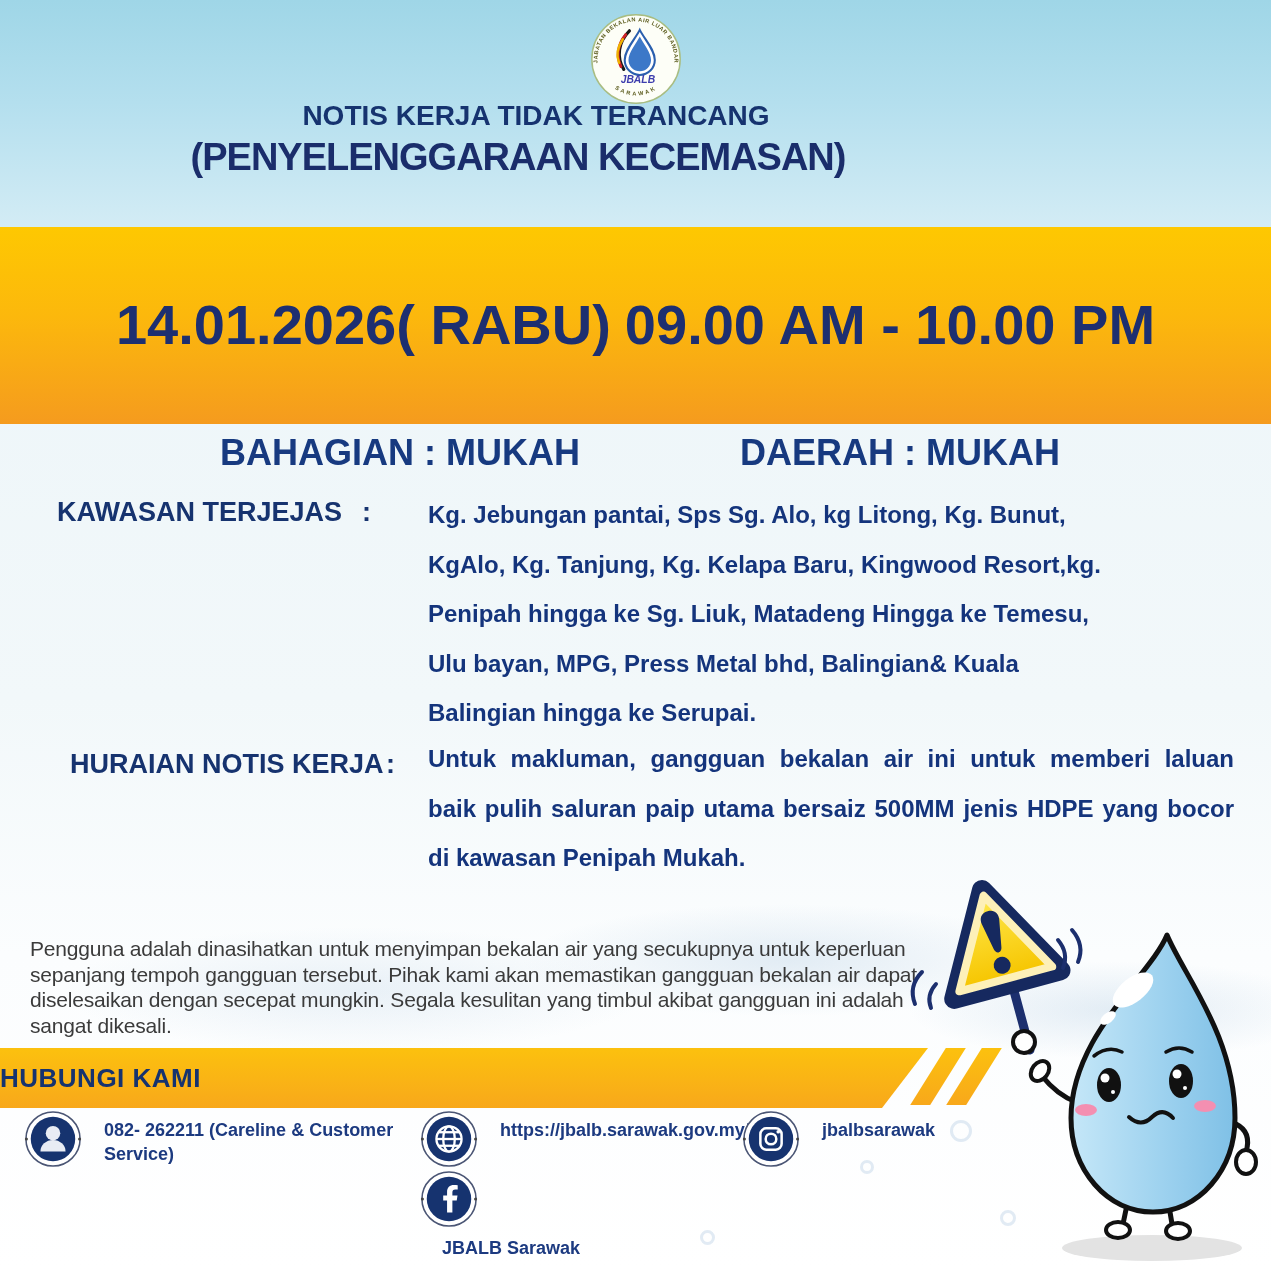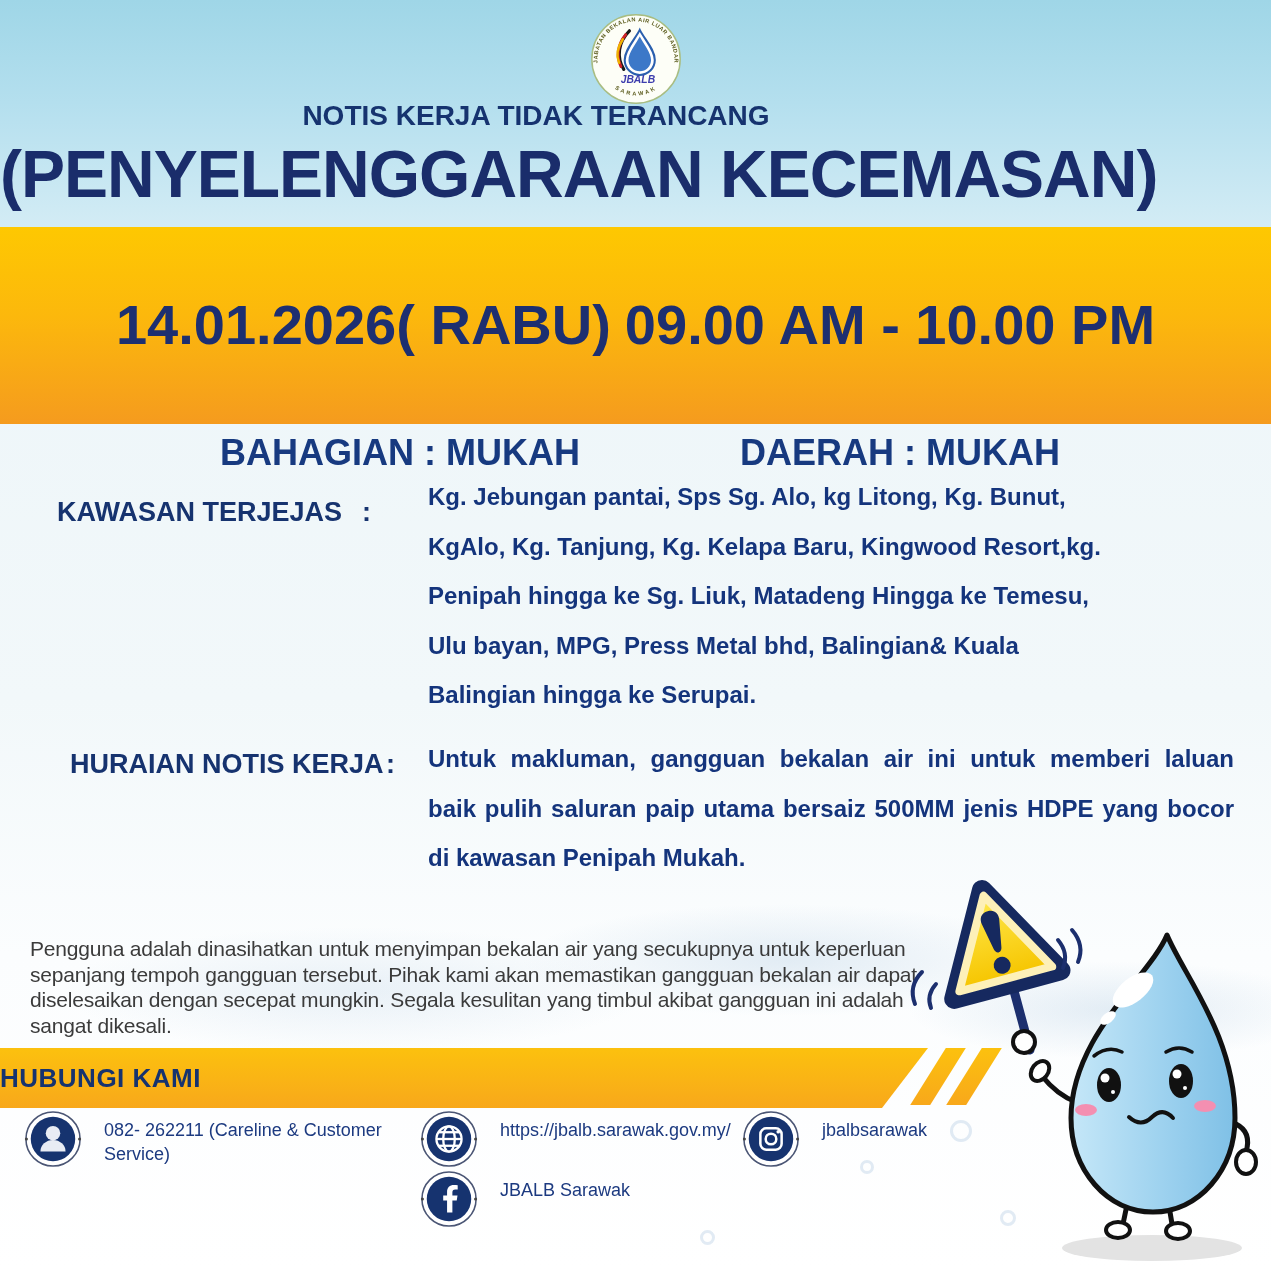--- a/index.html
+++ b/index.html
@@ -13,21 +13,21 @@
     position:absolute;left:0;top:0;width:1271px;height:227px;
     background:linear-gradient(180deg,#9fd6e7 0%,#b4dfee 45%,#d3ecf5 100%);
   }
   .logo-wrap{position:absolute;left:589px;top:12px;width:94px;height:94px;}
   .subtitle{
     position:absolute;left:0;top:100px;width:1072px;text-align:center;
     font-size:28px;font-weight:bold;color:#16336f;letter-spacing:0px;
   }
   .title{
     position:absolute;left:0;top:136px;width:1036px;text-align:center;
-    font-size:66px;font-weight:bold;color:#1a2d6b;letter-spacing:-1px;white-space:nowrap;
+    font-size:38px;font-weight:bold;color:#1a2d6b;letter-spacing:-1px;white-space:nowrap;
   }
   
   .schedule-band{
     position:absolute;left:0;top:227px;width:1271px;height:197px;
     background:linear-gradient(180deg,#fec801 0%,#fcb80c 45%,#f59b1e 100%);
     display:flex;align-items:center;justify-content:center;gap:14px;
   }
   .schedule-date,.schedule-time{
     font-size:56px;font-weight:bold;color:#1d2f70;line-height:1.05;white-space:nowrap;
   }
@@ -69,21 +69,21 @@
   .bar-stripe{
     position:absolute;top:1048px;height:57px;width:20px;
     background:linear-gradient(180deg,#fcc10e 0%,#f8a81b 100%);
     transform:skewX(-32deg);
   }
   .stripe1{left:928px;} .stripe2{left:964px;}
   
   .contact-item{position:absolute;display:flex;align-items:flex-start;}
   .icon-badge{width:58px;height:58px;flex:0 0 auto;}
   .contact-label{
-    font-size:18px;font-weight:normal;color:#1c3a80;line-height:24px;margin-left:22px;margin-top:8px;
+    font-size:18px;font-weight:bold;color:#1c3a80;line-height:24px;margin-left:22px;margin-top:8px;
   }
   .contact-label.narrow{max-width:292px;}
   
   .mascot{position:absolute;left:900px;top:868px;width:371px;height:404px;}
 </style>
 </head>
 <body>
 
 <div class="poster">
 
@@ -118,21 +118,21 @@
   <div class="schedule-band">
     <div class="schedule-date">14.01.2026( RABU)</div>
     <div class="schedule-time">09.00 AM - 10.00 PM</div>
   </div>
 
   <div class="region-left">BAHAGIAN : MUKAH</div>
   <div class="region-right">DAERAH : MUKAH</div>
 
   <div class="sec-label" style="left:57px;top:497px;">KAWASAN TERJEJAS</div>
   <div class="sec-colon" style="left:362px;top:497px;">:</div>
-  <div class="lines" style="left:428px;top:472px;">
+  <div class="lines" style="left:428px;top:490px;">
     <div class="ln">Kg. Jebungan pantai, Sps Sg. Alo, kg Litong, Kg. Bunut,</div>
     <div class="ln">KgAlo, Kg. Tanjung, Kg. Kelapa Baru, Kingwood Resort,kg.</div>
     <div class="ln">Penipah hingga ke Sg. Liuk, Matadeng Hingga ke Temesu,</div>
     <div class="ln">Ulu bayan, MPG, Press Metal bhd, Balingian&amp; Kuala</div>
     <div class="ln">Balingian hingga ke Serupai.</div>
   </div>
 
   <div class="sec-label" style="left:70px;top:749px;">HURAIAN NOTIS KERJA</div>
   <div class="sec-colon" style="left:386px;top:749px;">:</div>
   <div class="jlines" style="left:428px;top:734px;">
@@ -193,21 +193,21 @@
       <circle cx="30" cy="30" r="23" fill="#16336f"></circle>
       <g stroke="#ffffff" stroke-width="2.6" fill="none">
         <rect x="19" y="19" width="22" height="22" rx="6"></rect>
         <circle cx="30" cy="30" r="5.5"></circle>
       </g>
       <circle cx="37.5" cy="22.5" r="1.9" fill="#fff"></circle>
     </svg>
     <div class="contact-label">jbalbsarawak</div>
   </div>
 
-  <div class="contact-item" style="left:420px;top:1170px;">
+  <div class="contact-item" style="left:420px;top:1170px;flex-direction:column;">
     <svg class="icon-badge" viewBox="0 0 60 60">
       <circle cx="30" cy="30" r="28" fill="#fff" stroke="#4a5574" stroke-width="1.6"></circle>
       <circle cx="2.5" cy="30" r="1.6" fill="#444"></circle>
         <circle cx="57.5" cy="30" r="1.6" fill="#444"></circle>
       <circle cx="30" cy="30" r="23" fill="#16336f"></circle>
       <path d="M33.5,44 L33.5,31.5 L38,31.5 L38.8,26.5 L33.5,26.5 L33.5,23.2 C33.5,21.4 34.3,20.2 36.5,20.2 L39,20.2 L39,15.8 C38,15.6 36.4,15.5 35,15.5 C30.8,15.5 28,18 28,22.6 L28,26.5 L24,26.5 L24,31.5 L28,31.5 L28,44 Z" fill="#ffffff"></path>
     </svg>
     <div class="contact-label">JBALB Sarawak</div>
   </div>
 

